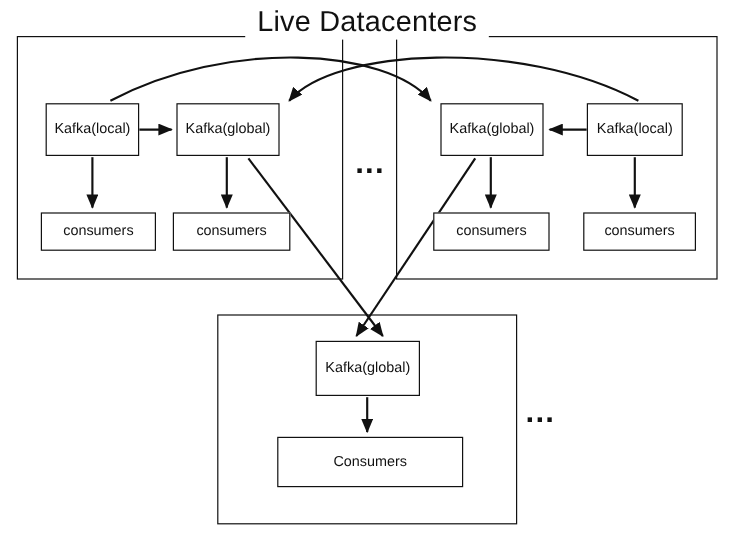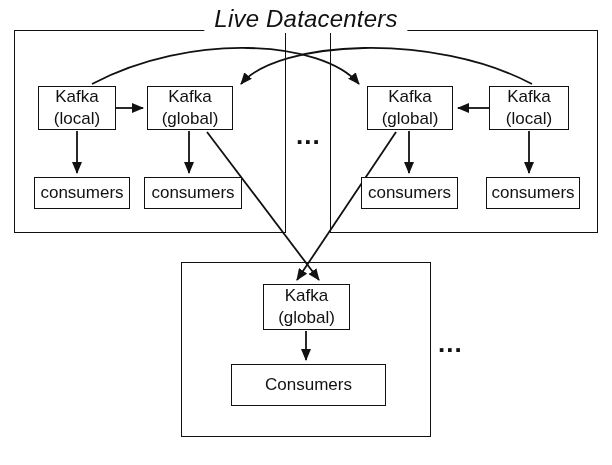--- a/index.html
+++ b/index.html
@@ -22,38 +22,37 @@
     position: absolute;
     left: 0; top: 0;
     z-index: 2;
     pointer-events: none;
   }
   .node {
     position: absolute;
     border: 1.6px solid #111111;
     background: #ffffff;
     display: flex;
-    flex-direction: column;
+    flex-direction: row;
     align-items: center;
     justify-content: center;
     text-align: center;
-    font-size: 17px;
+    font-size: 12px;
     line-height: 1.3;
     z-index: 3;
   }
   .dc-title {
     position: absolute;
     background: #ffffff;
     padding: 0 10px;
     font-size: 24px;
     letter-spacing: 0.2px;
     white-space: nowrap;
     z-index: 4;
     transform: translateX(-50%);
-    font-style: italic;
   }
   .ellipsis {
     position: absolute;
     font-size: 26px;
     font-weight: 600;
     letter-spacing: 1px;
     z-index: 3;
     line-height: 1;
   }
 </style>

